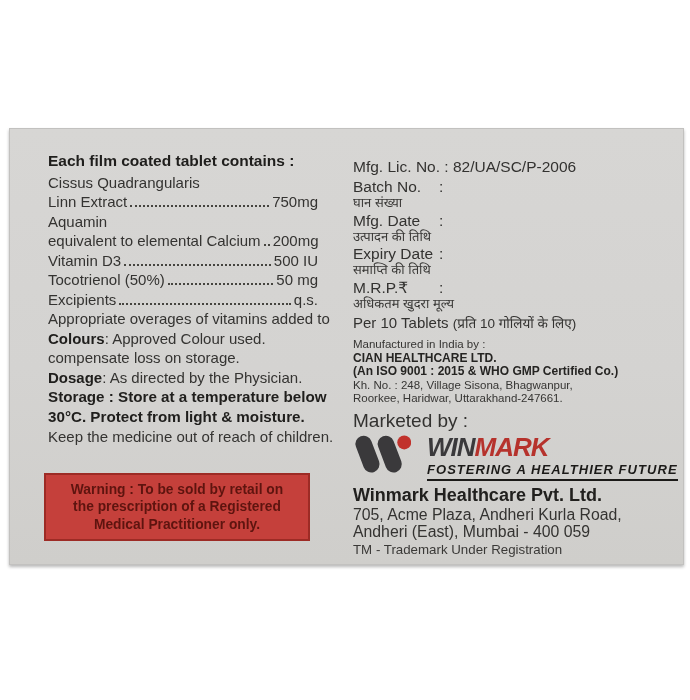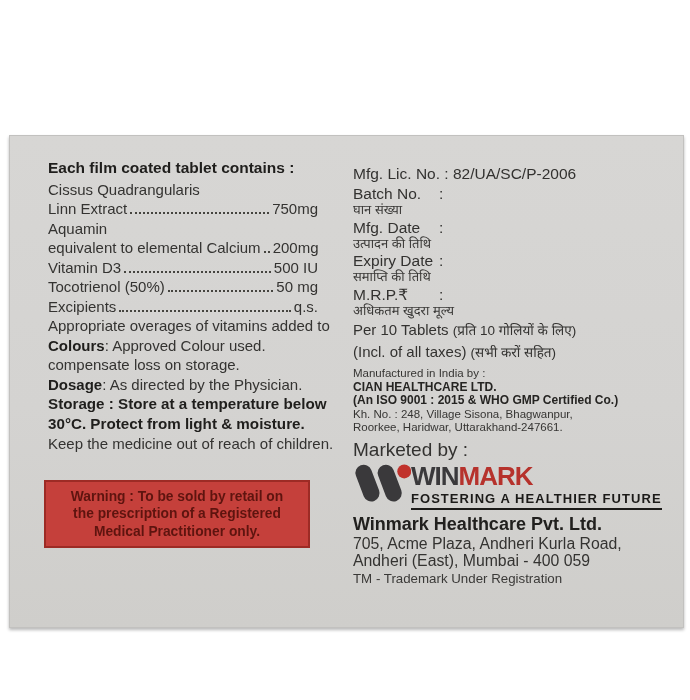--- a/index.html
+++ b/index.html
@@ -1,21 +1,21 @@
 <!DOCTYPE html>
 <html><head>
 <meta charset="utf-8">
 <style>
   * { margin:0; padding:0; box-sizing:border-box; }
   html,body { width:690px; height:700px; background:#ffffff; overflow:hidden;
     font-family:"Liberation Sans","DejaVu Sans",sans-serif; }
   .stage { position:relative; width:690px; height:700px; background:#ffffff; }
 
   .label-card {
-    position:absolute; left:9px; top:135px; width:675px; height:493px;
+    position:absolute; left:9px; top:128px; width:675px; height:437px;
     background:#d4d3d1;
     background:linear-gradient(180deg,#d7d6d4 0%,#d4d3d1 55%,#cfcecb 100%);
     border:1px solid #c2c1bf;
     box-shadow:0 2px 3px rgba(0,0,0,0.28);
     color:#2e2d2b;
   }
 
   
   .col-left { position:absolute; left:38px; top:22px; width:298px;
     font-size:15px; line-height:19.5px; color:#343331; }
@@ -42,21 +42,21 @@
   .field .en .flabel { width:86px; }
   .field .hi { font-size:13px; line-height:15.5px; color:#3a3937; }
   .per-line { font-size:15px; line-height:18px; margin-top:3px; white-space:nowrap; }
   .per-line .hi-inline { font-size:13.5px; }
   .smallprint { margin-top:5px; font-size:11.5px; line-height:13.5px; color:#363533; }
   .smallprint .sp-bold { font-weight:bold; font-size:12px; color:#252422; }
   .marketed { margin-top:7px; font-size:19px; line-height:16px; }
 
   .logo-row { display:flex; align-items:flex-start; margin-top:3px; }
   .logo-mark { width:58px; height:47px; flex:0 0 auto; }
-  .logo-textcol { margin-left:0; display:inline-block; }
+  .logo-textcol { margin-left:16px; display:inline-block;font-style:italic; }
   .logo-word { font-weight:bold; font-size:26px; line-height:26px; letter-spacing:-1px;
     margin-top:2px; white-space:nowrap; }
   .logo-word .win { color:#3a393b; }
   .logo-word .mark { color:#b6322c; }
   .logo-tagline { margin-top:2px; padding-bottom:2px; border-bottom:2px solid #1b1a18;
     font-weight:bold; font-size:13px; letter-spacing:1.05px; color:#1b1a18;
     white-space:nowrap; }
 
   .marketer-name { margin-top:4px; font-weight:bold; font-size:18px; line-height:21px;
     color:#21201e; }
@@ -151,21 +151,20 @@
       </div>
       <div class="field">
         <div class="en">
             <span class="flabel">M.R.P.₹</span>
             <span>:</span>
           </div>
         <div class="hi">अधिकतम खुदरा मूल्य</div>
       </div>
 
       <div class="per-line"><span>Per 10 Tablets </span><span class="hi-inline">(प्रति 10 गोलियों के लिए)</span></div>
-      <div class="per-line"><span>(Incl. of all taxes) </span><span class="hi-inline">(सभी करों सहित)</span></div>
 
       <div class="smallprint">
         <div>Manufactured in India by :</div>
         <div class="sp-bold">CIAN HEALTHCARE LTD.</div>
         <div class="sp-bold">(An ISO 9001 : 2015 &amp; WHO GMP Certified Co.)</div>
         <div>Kh. No. : 248, Village Sisona, Bhagwanpur,</div>
         <div>Roorkee, Haridwar, Uttarakhand-247661.</div>
       </div>
 
       <div class="marketed">Marketed by :</div>

